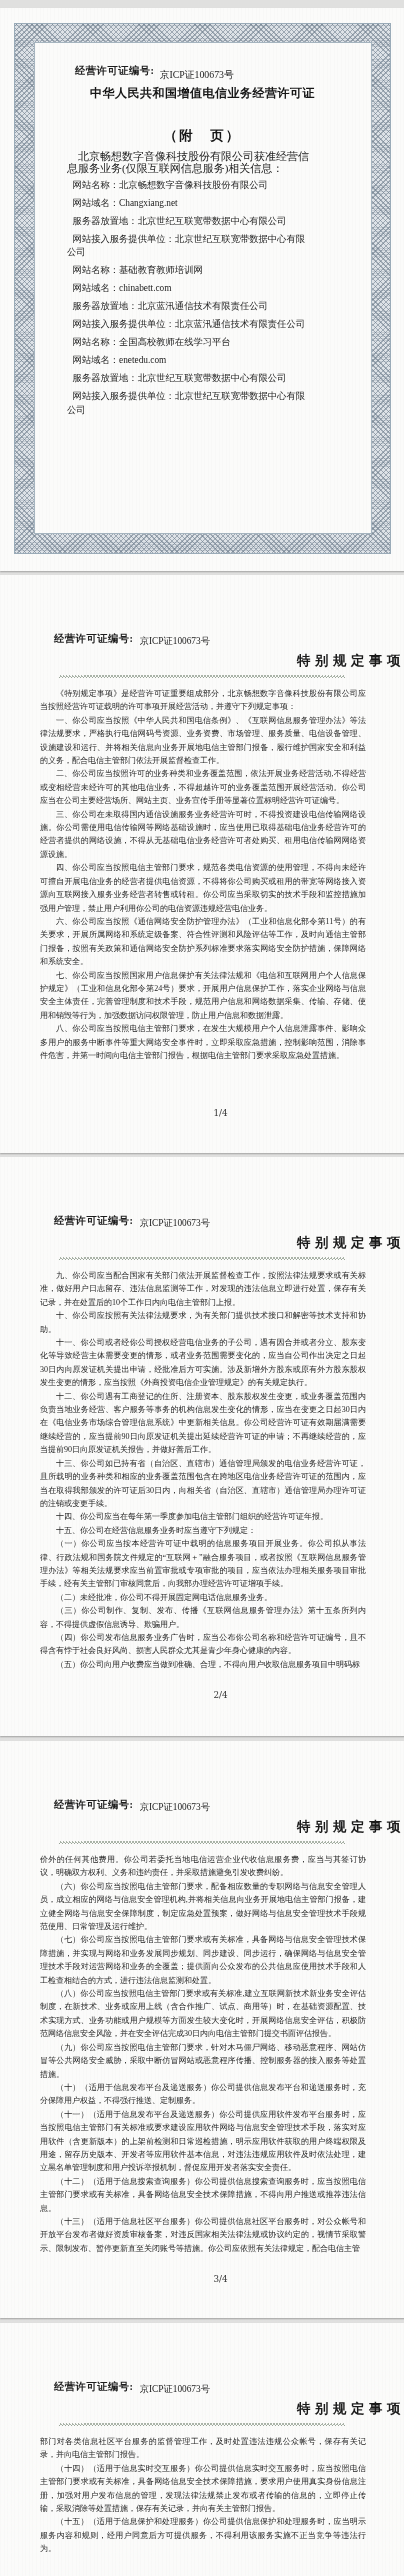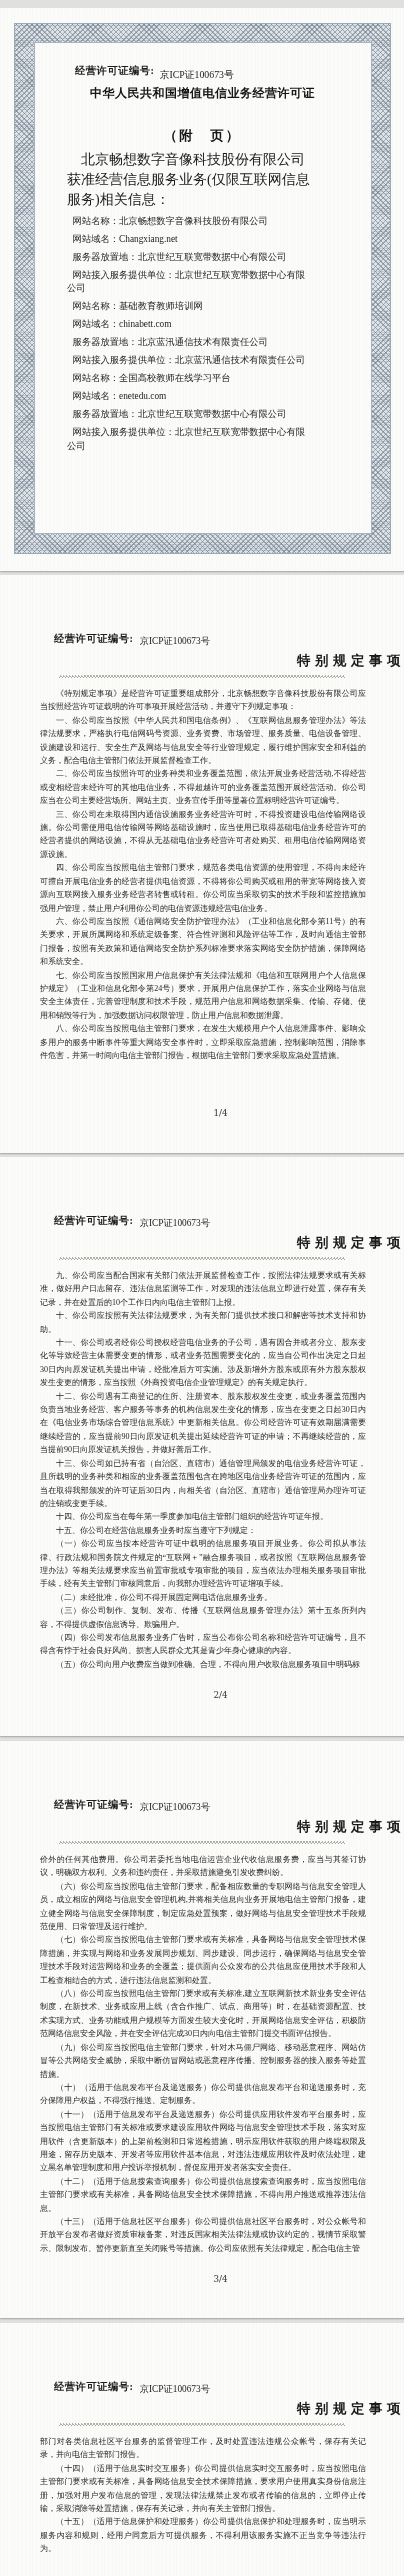--- a/index.html
+++ b/index.html
@@ -35,21 +35,21 @@
     border:0.5px solid #a5b4bf;
   }
   .cert-license{position:absolute;top:56px;left:75px;display:flex;gap:5.2px;z-index:2;}
   .cert-license .lbl{font-size:10.3px;font-weight:bold;color:#1e1e1e;letter-spacing:0.5px;}
   .cert-license .val{font-size:9.8px;color:#222;margin-top:5.2px;}
   .cert-title{position:absolute;top:77px;left:36px;right:36px;text-align:center;
     font-size:12px;font-weight:bold;color:#161616;letter-spacing:0.5px;z-index:2;}
   .cert-subtitle{position:absolute;top:119px;left:0;right:0;text-align:center;
     font-size:13.4px;font-weight:bold;color:#161616;letter-spacing:2.1px;z-index:2;}
   .cert-info{position:absolute;top:142px;left:67px;width:247px;z-index:2;color:#1b1b1b;}
-  .cert-intro{font-size:14px;line-height:20px;text-indent:1em;margin:0 0 2.6px 0;}
+  .cert-intro{font-size:11px;line-height:12px;text-indent:1em;margin:0 0 2.6px 0;}
   .entry{font-size:9.3px;line-height:13.4px;margin:4.6px 0;text-indent:0.6em;}
   
   .sp0{top:575px;height:578px;}
   .sp1{top:1157px;height:579px;}
   .sp2{top:1741px;height:577px;}
   .sp3{top:2323px;height:551px;}
   .sp-license{position:absolute;top:57px;left:54px;display:flex;gap:6.2px;}
   .sp-license .lbl{font-size:10.3px;font-weight:bold;color:#1e1e1e;letter-spacing:0.5px;}
   .sp-license .val{font-size:9.3px;color:#222;margin-top:3.1px;}
   .sp-title{position:absolute;top:77px;left:0;width:100%;text-align:right;
@@ -99,21 +99,21 @@
 
 <div class="sheet sp0">
     <div class="sp-license">
       <span class="lbl">经营许可证编号:</span>
       <span class="val">京ICP证100673号</span>
     </div>
     <div class="sp-title">特别规定事项</div>
     <div class="sp-rule"></div>
     <div class="sp-body">
       <p>《特别规定事项》是经营许可证重要组成部分，北京畅想数字音像科技股份有限公司应当按照经营许可证载明的许可事项开展经营活动，并遵守下列规定事项：</p>
-      <p>一、你公司应当按照《中华人民共和国电信条例》、《互联网信息服务管理办法》等法律法规要求，严格执行电信网码号资源、业务资费、市场管理、服务质量、电信设备管理、设施建设和运行、安全生产及网络与信息安全等行业管理规定，履行维护国家安全和利益的义务，配合电信主管部门依法开展监督检查工作。</p>
+      <p>一、你公司应当按照《中华人民共和国电信条例》、《互联网信息服务管理办法》等法律法规要求，严格执行电信网码号资源、业务资费、市场管理、服务质量、电信设备管理、设施建设和运行、并将相关信息向业务开展地电信主管部门报备，履行维护国家安全和利益的义务，配合电信主管部门依法开展监督检查工作。</p>
       <p>二、你公司应当按照许可的业务种类和业务覆盖范围，依法开展业务经营活动,不得经营或变相经营未经许可的其他电信业务，不得超越许可的业务覆盖范围开展经营活动。你公司应当在公司主要经营场所、网站主页、业务宣传手册等显著位置标明经营许可证编号。</p>
       <p>三、你公司在未取得国内通信设施服务业务经营许可时，不得投资建设电信传输网络设施。你公司需使用电信传输网等网络基础设施时，应当使用已取得基础电信业务经营许可的经营者提供的网络设施，不得从无基础电信业务经营许可者处购买、租用电信传输网网络资源设施。</p>
       <p>四、你公司应当按照电信主管部门要求，规范各类电信资源的使用管理，不得向未经许可擅自开展电信业务的经营者提供电信资源，不得将你公司购买或租用的带宽等网络接入资源向互联网接入服务业务经营者转售或转租。你公司应当采取切实的技术手段和监控措施加强用户管理，禁止用户利用你公司的电信资源违规经营电信业务。</p>
       <p>六、你公司应当按照《通信网络安全防护管理办法》（工业和信息化部令第11号）的有关要求，开展所属网络和系统定级备案、符合性评测和风险评估等工作，及时向通信主管部门报备，按照有关政策和通信网络安全防护系列标准要求落实网络安全防护措施，保障网络和系统安全。</p>
       <p>七、你公司应当按照国家用户信息保护有关法律法规和《电信和互联网用户个人信息保护规定》（工业和信息化部令第24号）要求，开展用户信息保护工作，落实企业网络与信息安全主体责任，完善管理制度和技术手段，规范用户信息和网络数据采集、传输、存储、使用和销毁等行为，加强数据访问权限管理，防止用户信息和数据泄露。</p>
       <p>八、你公司应当按照电信主管部门要求，在发生大规模用户个人信息泄露事件、影响众多用户的服务中断事件等重大网络安全事件时，立即采取应急措施，控制影响范围，消除事件危害，并第一时间向电信主管部门报告，根据电信主管部门要求采取应急处置措施。</p>
     </div>
     <div class="sp-pagenum">1/4</div>
   </div>
 <div class="sheet sp1">

